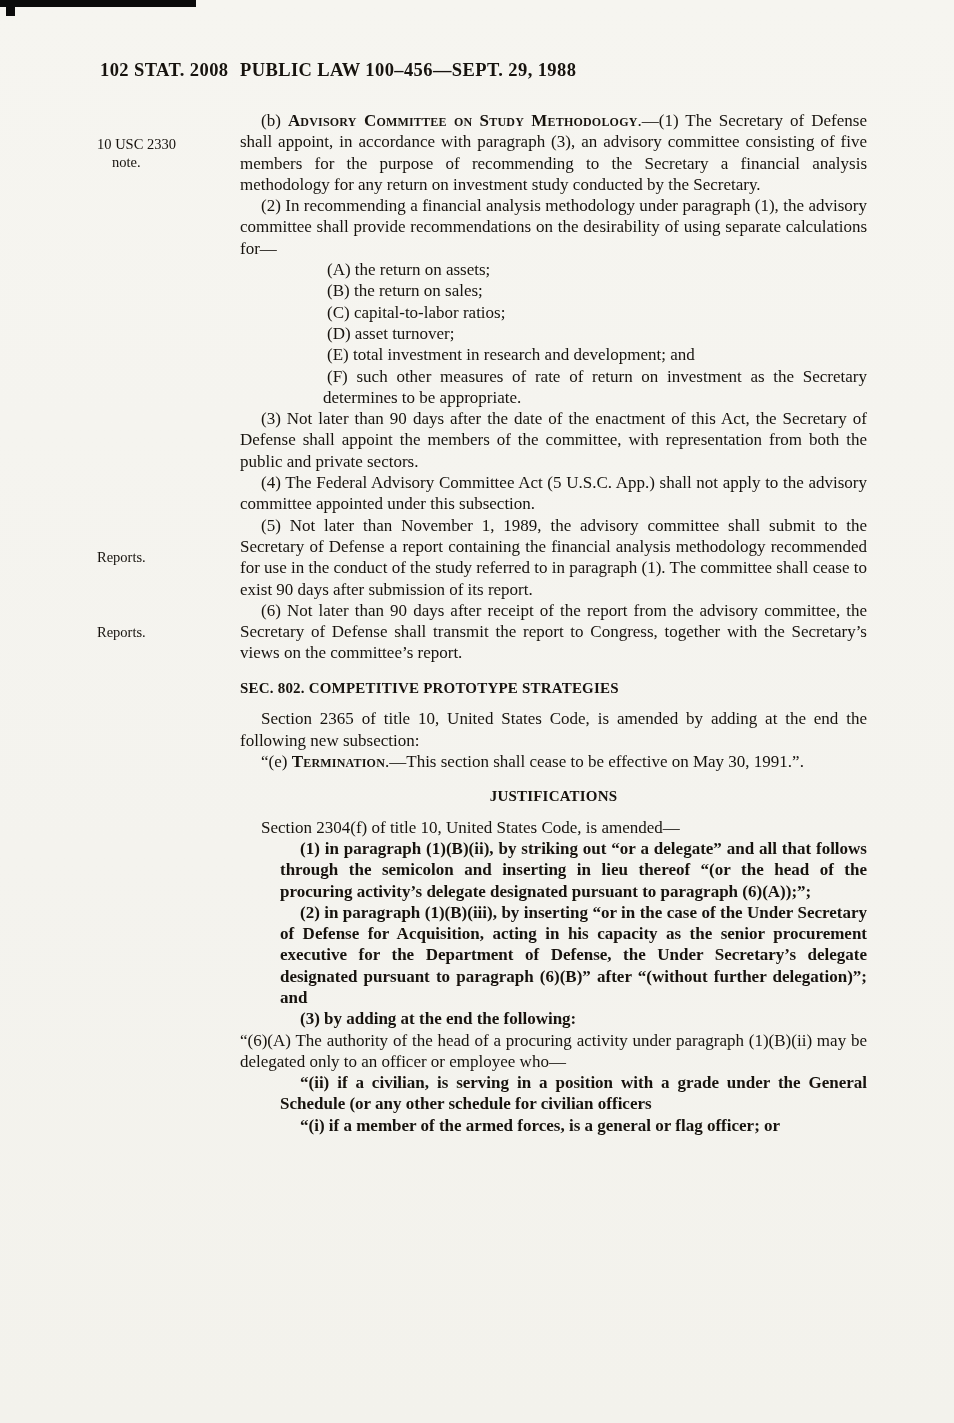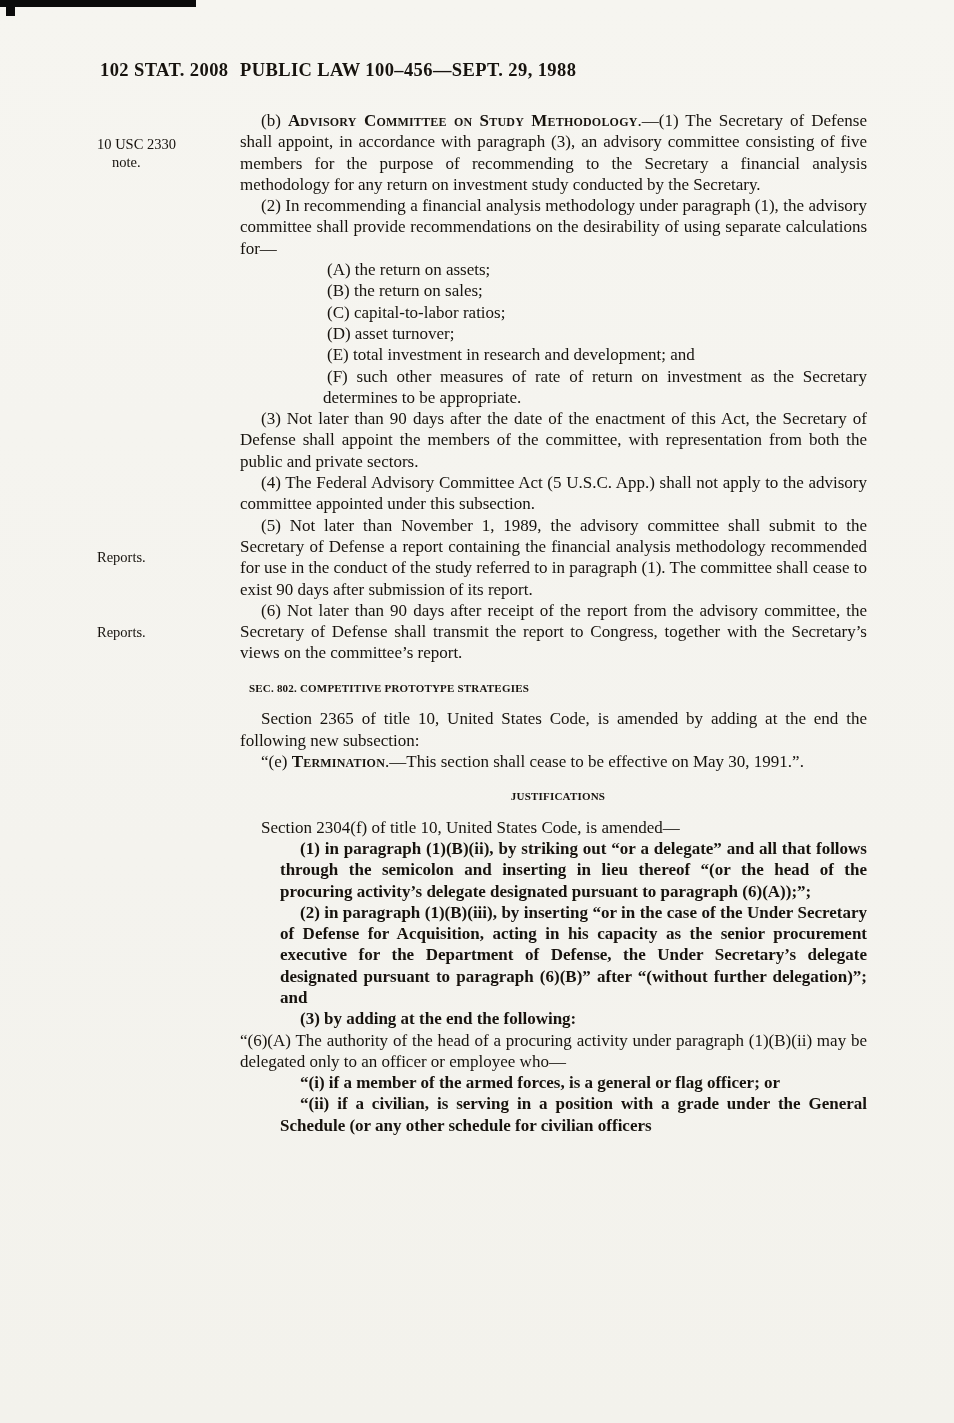--- a/index.html
+++ b/index.html
@@ -30,21 +30,21 @@
   .margin-note div:nth-child(n+2) { padding-left: 15px; }
   .body-cell { flex: 1 1 auto; width: 627px; }
 
   .para { font-size: 17px; line-height: 21.3px; text-align: justify; }
   .indent   { text-indent: 21px; }
   .sub-list { margin-left: 83px; text-indent: 4px; }
   .sub      { margin-left: 40px; text-indent: 20px; font-weight: bold; }
   .flush    { text-indent: 0; }
   .sc { font-variant: small-caps; letter-spacing: 0.2px; font-weight: bold; }
 
-  .heading { font-weight: bold; font-size: 11px; line-height: 20.5px; margin: 14px 0 10px 9px; letter-spacing: 0.2px; }
+  .heading { font-weight: bold; font-size: 15px; line-height: 20.5px; margin: 14px 0 10px 0; letter-spacing: 0.2px; }
   .h-first { text-align: left; }
   .h-cont  { text-align: center; }
 </style>
 </head>
 <body>
 
 <div class="page">
   <div class="artifact-1"></div>
   <div class="artifact-2"></div>
 
@@ -187,23 +187,23 @@
       </div>
       <div class="row">
         <div class="margin-note"></div>
         <div class="body-cell">
           <div class="para flush"><span>“(6)(A) The authority of the head of a procuring activity under paragraph (1)(B)(ii) may be delegated only to an officer or employee who—</span></div>
         </div>
       </div>
       <div class="row">
         <div class="margin-note"></div>
         <div class="body-cell">
+          <div class="para sub"><span>“(ii) if a civilian, is serving in a position with a grade under the General Schedule (or any other schedule for civilian officers</span></div>
+        </div>
+      </div>
+      <div class="row">
+        <div class="margin-note"></div>
+        <div class="body-cell">
           <div class="para sub"><span>“(i) if a member of the armed forces, is a general or flag officer; or</span></div>
-        </div>
-      </div>
-      <div class="row">
-        <div class="margin-note"></div>
-        <div class="body-cell">
-          <div class="para sub"><span>“(ii) if a civilian, is serving in a position with a grade under the General Schedule (or any other schedule for civilian officers</span></div>
         </div>
       </div>
     </main>
 </div>
 
 </body></html>

